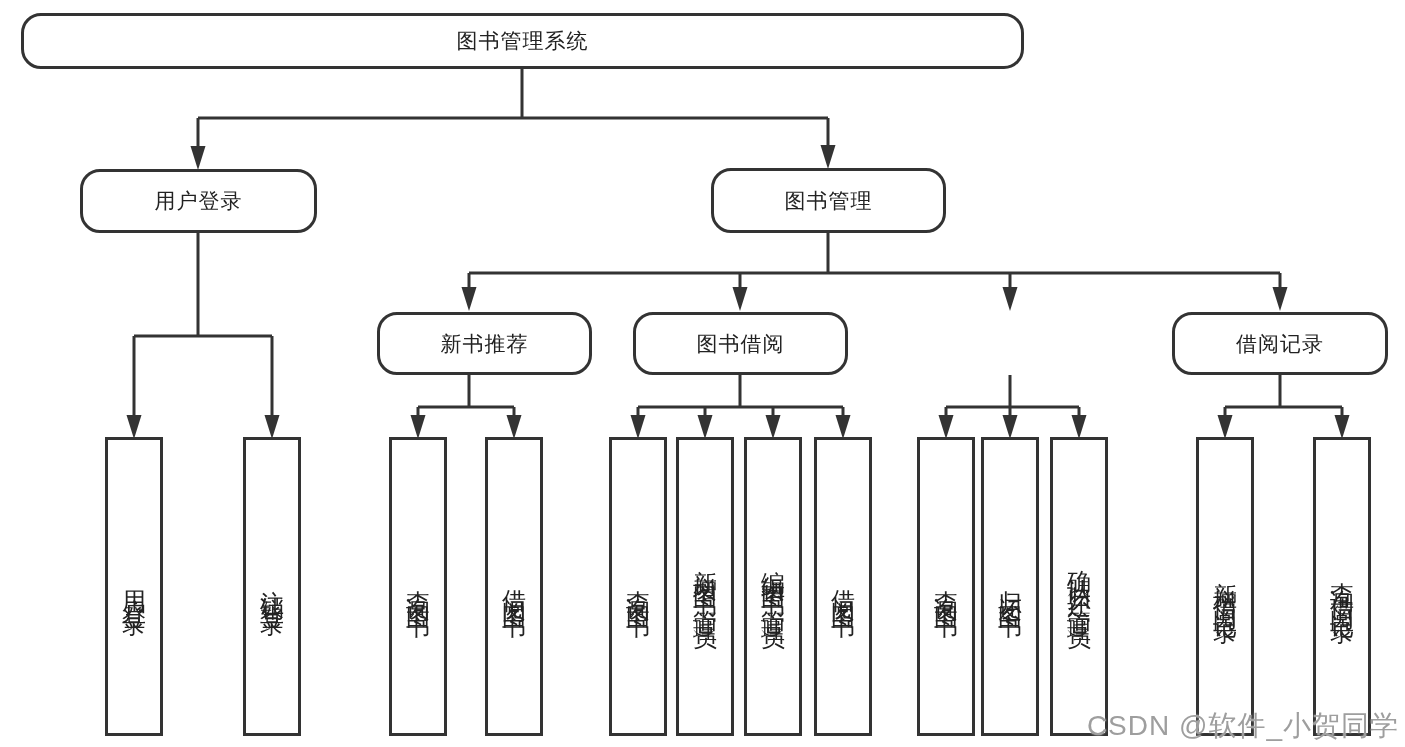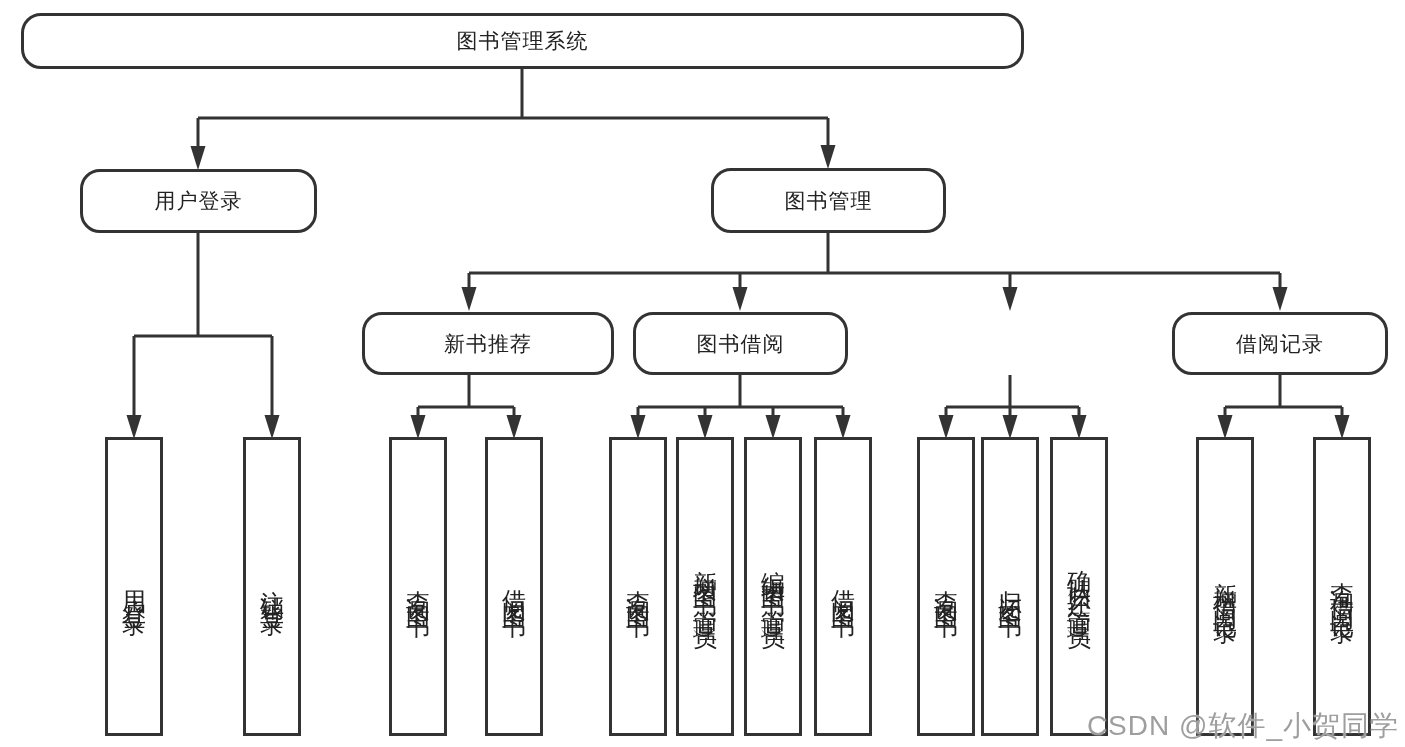--- a/index.html
+++ b/index.html
@@ -107,21 +107,21 @@
       <line x1="1342" y1="407" x2="1342" y2="421"></line>
       <polygon points="1334.5,415 1349.5,415 1342,439"></polygon>
     </g>
   </svg>
 
   <div class="box box-h" style="left:21px;top:13px;width:1003px;height:56px">图书管理系统</div>
 
   <div class="box box-h" style="left:80px;top:169px;width:237px;height:64px">用户登录</div>
   <div class="box box-h" style="left:711px;top:168px;width:235px;height:65px">图书管理</div>
 
-  <div class="box box-h" style="left:362px;top:312px;width:252px;height:63px">新书推荐</div>
+  <div class="box box-h" style="left:377px;top:312px;width:215px;height:63px">新书推荐</div>
   <div class="box box-h" style="left:633px;top:312px;width:215px;height:63px">图书借阅</div>
   <div class="box box-h" style="left:1172px;top:312px;width:216px;height:63px">借阅记录</div>
 
   <div class="box box-v" style="left:105px;top:437px;width:58px;height:299px">用户登录</div>
   <div class="box box-v" style="left:243px;top:437px;width:58px;height:299px">注销登录</div>
 
   <div class="box box-v" style="left:389px;top:437px;width:58px;height:299px">查询图书</div>
   <div class="box box-v" style="left:485px;top:437px;width:58px;height:299px">借阅图书</div>
 
   <div class="box box-v" style="left:609px;top:437px;width:58px;height:299px">查询图书</div>

